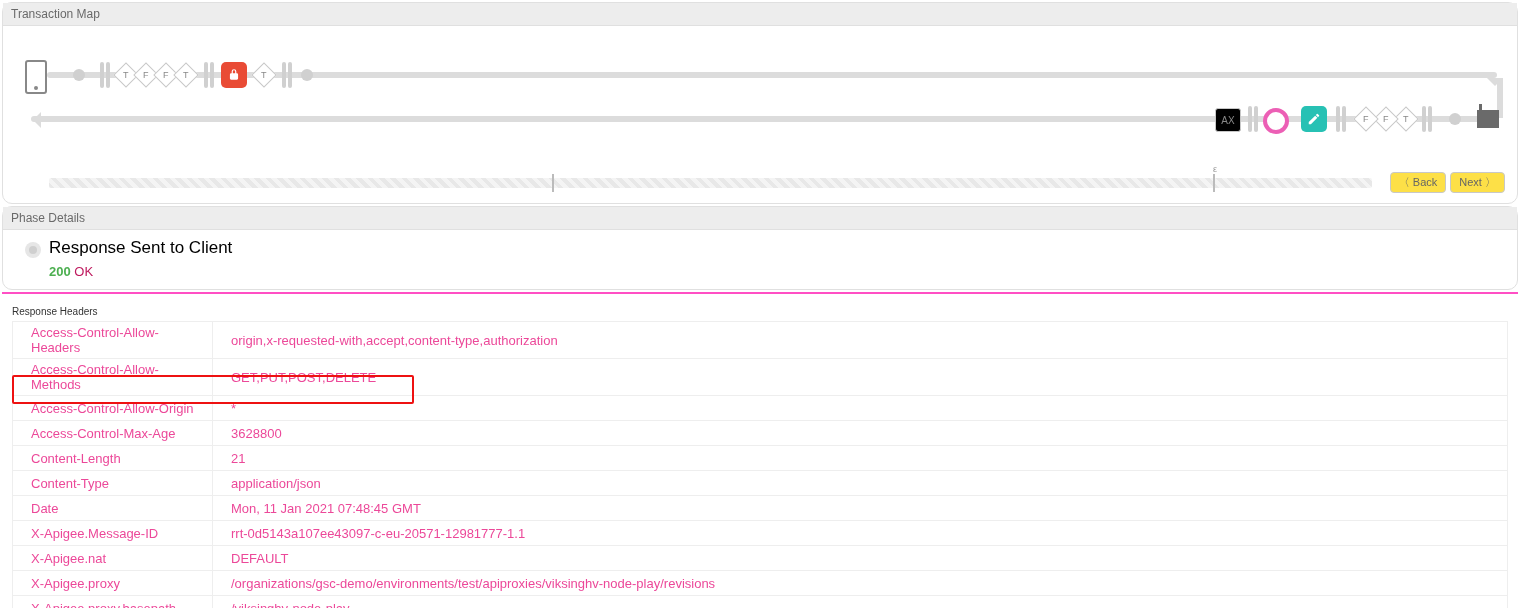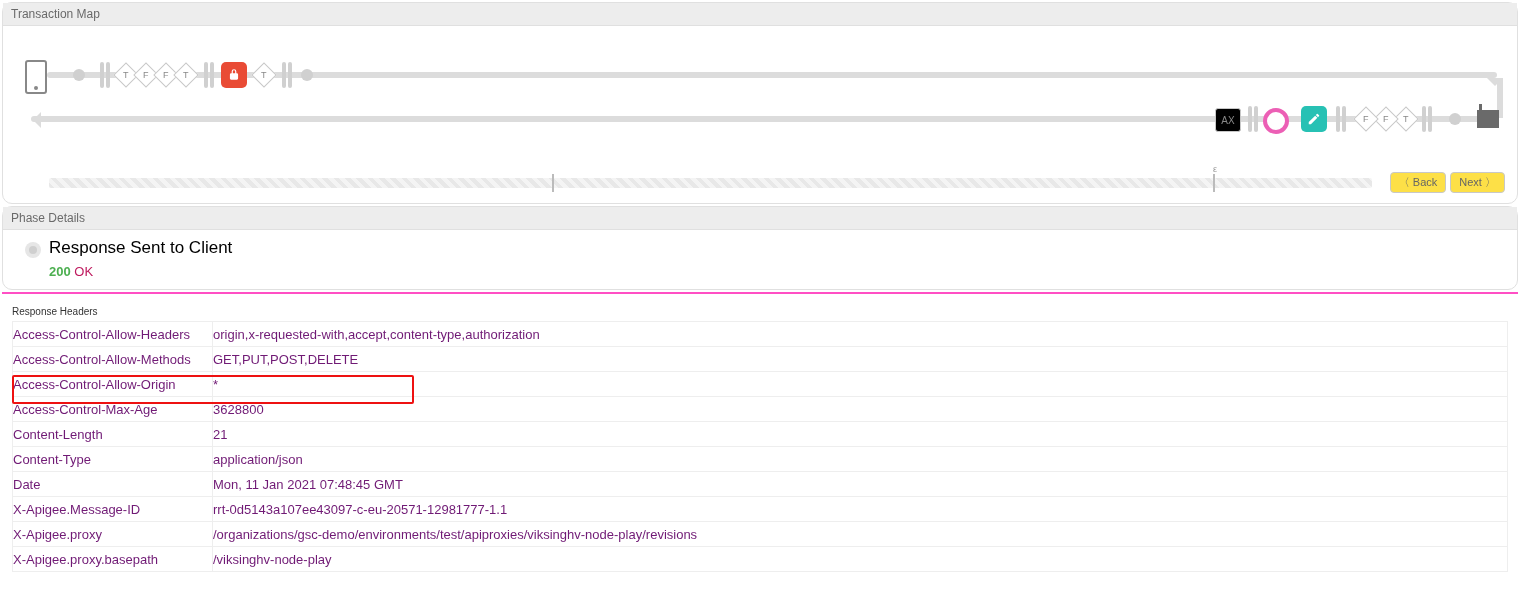--- a/index.html
+++ b/index.html
@@ -41,21 +41,21 @@
   .phase-title{margin-left:24px;font-size:17px;color:#000000;font-weight:400}
   .phase-status{margin-left:24px;margin-top:6px;font-size:13px}
   .phase-status .code{color:#4caf50;font-weight:700}
   .phase-status .text{color:#be185d}
   .pink-line{height:2px;background:#ff4fc4;margin:0 2px}
   
   .headers-wrap{padding:12px 12px 8px 12px}
   .headers-title{font-weight:400;font-size:10px;margin-bottom:4px}
   table.hdr{width:100%;border-collapse:collapse;table-layout:fixed}
   table.hdr col.k{width:200px}
-  table.hdr td{border:1px solid #eee;padding:3px 0;font-size:13px;color:#701a75;vertical-align:middle;height:18px}
+  table.hdr td{border:1px solid #eee;padding:3px 18px;font-size:13px;color:#ec4899;vertical-align:middle;height:18px}
   
   .hl-wrap{position:relative}
   .hl-box{position:absolute;border:2px solid #e11;border-radius:2px;pointer-events:none}
 </style>
 </head>
 <body>
 
 <div class="panel">
   <div class="panel-header">Transaction Map</div>
   <div class="tmap-body">
@@ -215,20 +215,24 @@
         </tr>
         <tr>
           <td>Date</td>
           <td>Mon, 11 Jan 2021 07:48:45 GMT</td>
         </tr>
         <tr>
           <td>X-Apigee.Message-ID</td>
           <td>rrt-0d5143a107ee43097-c-eu-20571-12981777-1.1</td>
         </tr>
         <tr>
+          <td>X-Apigee.nat</td>
+          <td>DEFAULT</td>
+        </tr>
+        <tr>
           <td>X-Apigee.proxy</td>
           <td>/organizations/gsc-demo/environments/test/apiproxies/viksinghv-node-play/revisions</td>
         </tr>
         <tr>
           <td>X-Apigee.proxy.basepath</td>
           <td>/viksinghv-node-play</td>
         </tr>
       </tbody>
   </table>
   <div id="hl" class="hl-box" style="left: 11.5px; top: 80.5px; width: 398px; height: 25px;"></div>

